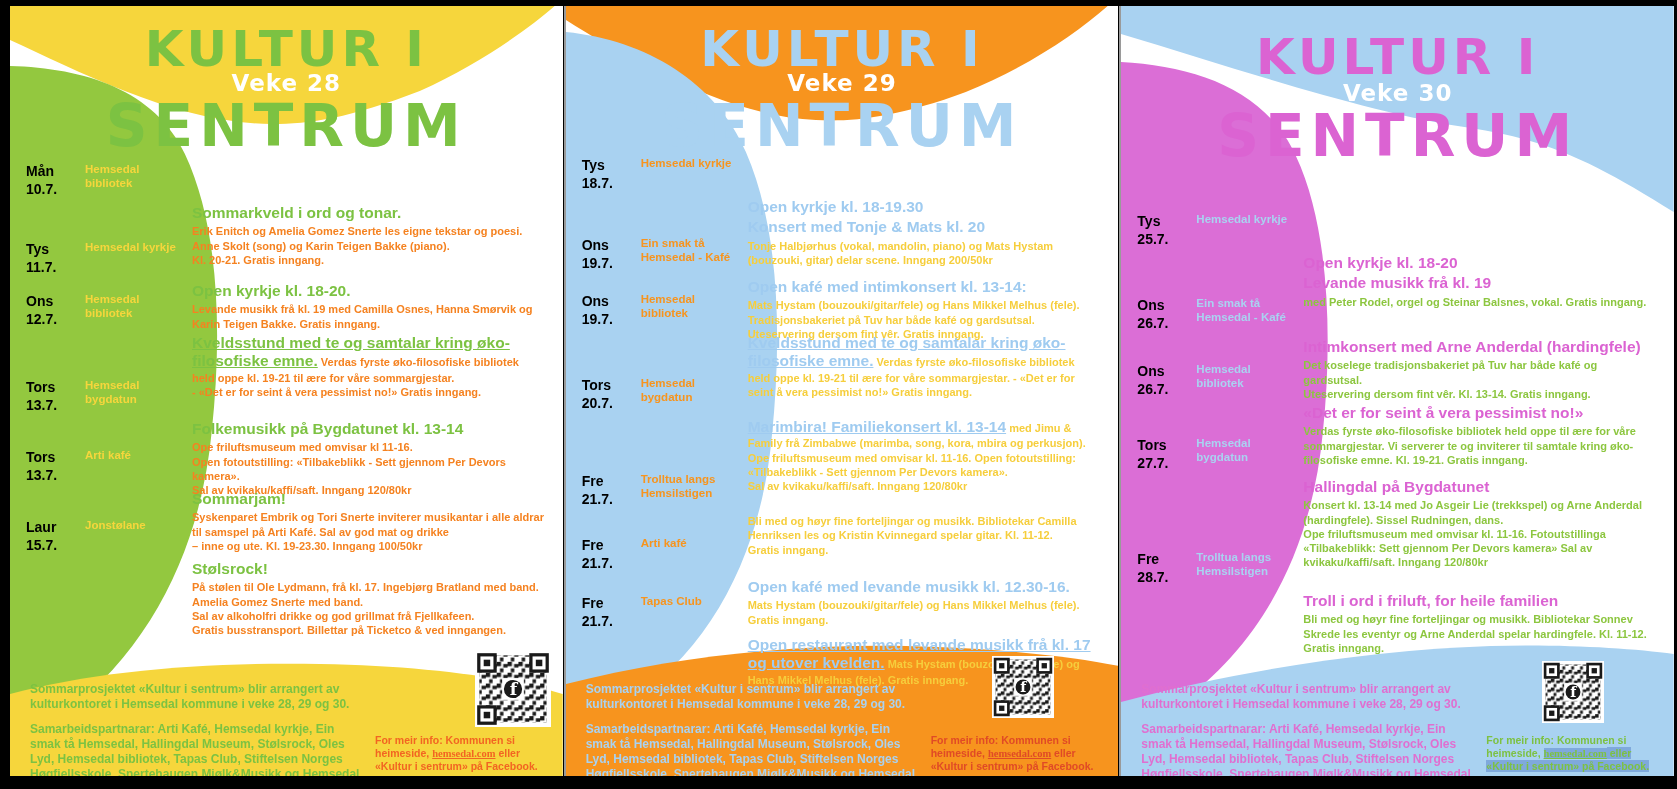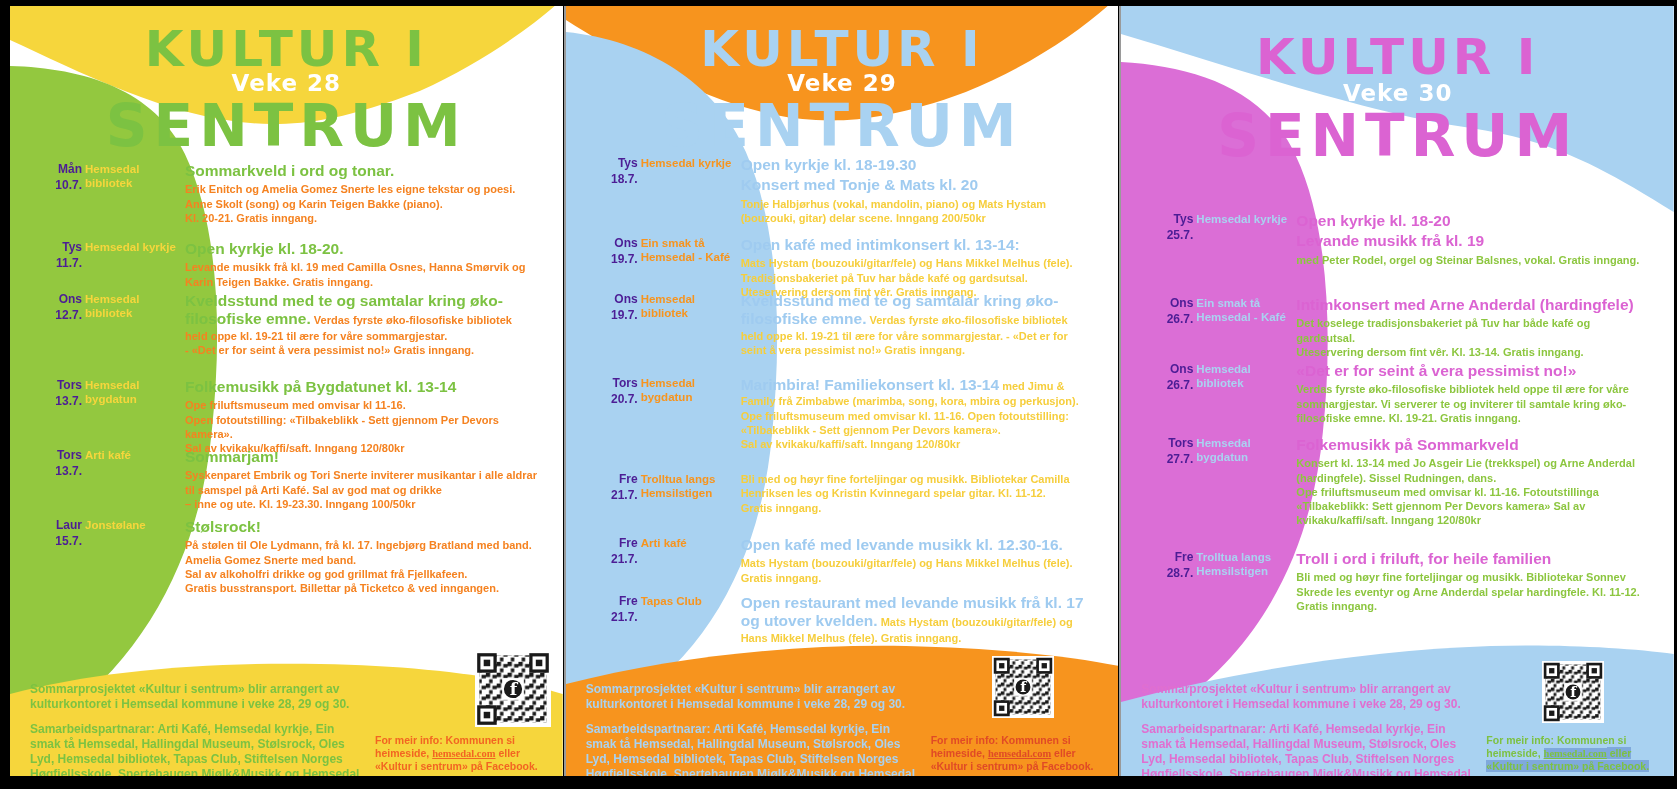--- a/index.html
+++ b/index.html
@@ -19,26 +19,26 @@
           font-family:"DejaVu Sans",sans-serif;}
   .t-kultur{position:absolute;left:0;right:0;top:14px;font-size:50px;letter-spacing:4px;}
   .t-veke{position:absolute;left:0;right:0;top:64px;font-size:23px;color:#fff;letter-spacing:1px;}
   .t-sentrum{position:absolute;left:0;right:0;top:86px;font-size:58px;letter-spacing:6px;}
   .p3 .t-kultur{top:22px}.p3 .t-veke{top:74px}.p3 .t-sentrum{top:96px}
   .p1 .t-kultur,.p1 .t-sentrum{color:#7CC242;}
   .p2 .t-kultur,.p2 .t-sentrum{color:#A9D2F1;}
   .p3 .t-kultur,.p3 .t-sentrum{color:#DB63D2;}
   
   .event{position:absolute;left:0;width:100%;}
-  .when{position:absolute;left:16px;width:56px;color:#4c1d95;font-size:12px;line-height:1.3;text-align:right;}
+  .when{position:absolute;left:16px;width:56px;color:#000000;font-size:14px;line-height:1.3;}
   .venue{position:absolute;left:75px;width:100px;font-size:11.5px;line-height:1.25;}
-  .ebody{position:absolute;left:175px;width:352px;font-size:11px;line-height:1.3;}
+  .ebody{position:absolute;left:182px;width:352px;font-size:11px;line-height:1.3;margin-top:42px;}
   .etitle{display:block;font-size:15.5px;line-height:1.18;margin-bottom:2px;}
   .etitle:empty{display:none;}
-  .inline .etitle{display:inline;}
+  .inline .etitle{display:inline;text-decoration:underline;}
   .edesc{white-space:pre-line;}
   .p1 .etitle{color:#7CC242}.p1 .edesc{color:#F58220}.p1 .venue{color:#F6D63C}
   .p2 .etitle{color:#9FCBF0}.p2 .edesc{color:#F6CE3C}.p2 .venue{color:#F7941E}
   .p3 .etitle{color:#DB63D2}.p3 .edesc{color:#8CC63F}.p3 .venue{color:#A9D2F1}
   
   .footer-text{position:absolute;left:20px;top:676px;width:336px;font-size:12px;line-height:1.25;}
   .footer-text p{margin:0 0 10px 0;}
   .p1 .footer-text{color:#7CC242}
   .p2 .footer-text{color:#A9D2F1}
   .p3 .footer-text{color:#E06FD0}
@@ -290,21 +290,21 @@
         </div>
       <div class="venue">Hemsedal bibliotek</div>
       <div class="ebody"><span class="etitle">«Det er for seint å vera pessimist no!»</span><span class="edesc">Verdas fyrste øko-filosofiske bibliotek held oppe til ære for våre sommargjestar. Vi serverer te og inviterer til samtale kring øko-filosofiske emne. Kl. 19-21. Gratis inngang.</span></div>
     </div>
     <div class="event" style="top:430px">
       <div class="when">
           <div>Tors</div>
           <div>27.7.</div>
         </div>
       <div class="venue">Hemsedal bygdatun</div>
-      <div class="ebody"><span class="etitle">Folkemusikk på Sommarkveld</span><span class="edesc">Konsert kl. 13-14 med Jo Asgeir Lie (trekkspel) og Arne Anderdal (hardingfele). Sissel Rudningen, dans.
+      <div class="ebody"><span class="etitle">Hallingdal på Bygdatunet</span><span class="edesc">Konsert kl. 13-14 med Jo Asgeir Lie (trekkspel) og Arne Anderdal (hardingfele). Sissel Rudningen, dans.
 Ope friluftsmuseum med omvisar kl. 11-16.  Fotoutstillinga «Tilbakeblikk: Sett gjennom Per Devors kamera»  Sal av kvikaku/kaffi/saft.  Inngang 120/80kr</span></div>
     </div>
     <div class="event" style="top:544px">
       <div class="when">
           <div>Fre</div>
           <div>28.7.</div>
         </div>
       <div class="venue">Trolltua langs Hemsilstigen</div>
       <div class="ebody"><span class="etitle">Troll i ord i friluft, for heile familien</span><span class="edesc">Bli med og høyr fine forteljingar og musikk. Bibliotekar Sonnev Skrede les eventyr og Arne Anderdal spelar hardingfele. Kl. 11-12.
 Gratis inngang.</span></div>

